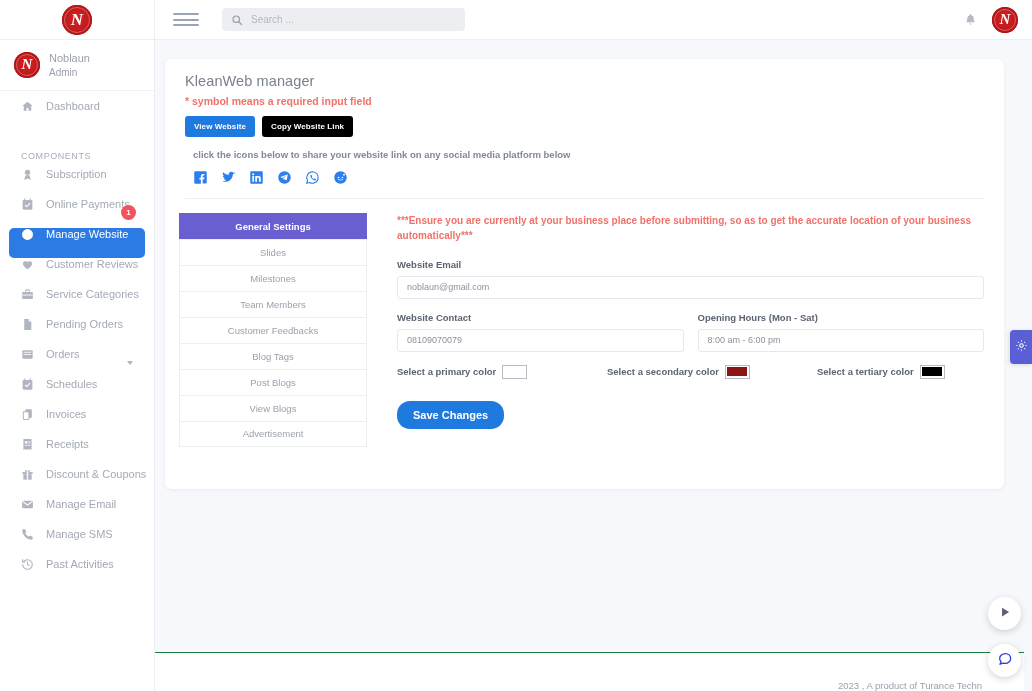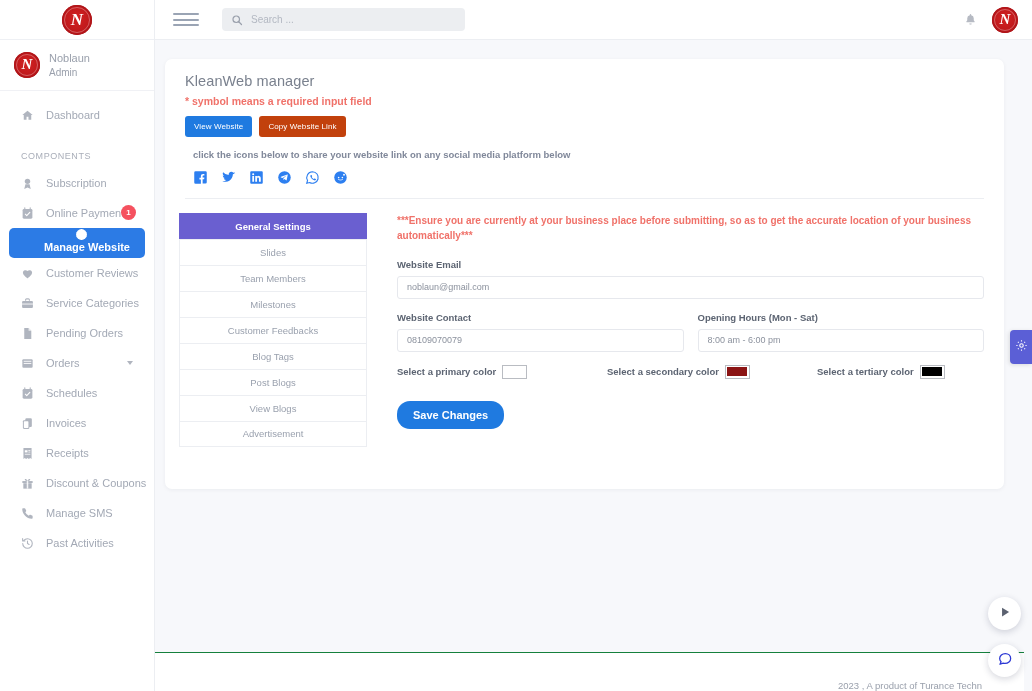--- a/index.html
+++ b/index.html
@@ -52,33 +52,33 @@
     display: flex; align-items: center; gap: 9px;
     padding: 11px 0 11px 14px;
     border-bottom: 1px solid #f0f1f5;
   }
   .profile-text { line-height: 1.35; }
   .profile-name { font-size: 11px; color: #9aa0ac; }
   .profile-role { font-size: 10px; color: #9aa0ac; }
 
   .nav { padding-top: 9px; }
   .nav-item {
-    display: flex; align-items: center;
+    display: flex; align-items: flex-start;
     height: 30px; margin: 0 9px;
     padding-left: 12px; border-radius: 5px;
     color: #a3a9b5; font-size: 11px;
     position: relative; cursor: pointer;
   }
   .nav-item .ic {
     width: 17px; display: flex; align-items: center;
     justify-content: flex-start; color: #b0b5bf; flex-shrink: 0;
   }
   .nav-item .lbl { margin-left: 8px; white-space: nowrap; }
   .nav-item.active {
-    background: #2c7be5; color: #fff; font-weight: bold; flex-direction: column;
+    background: #2c7be5; color: #fff; font-weight: normal;
   }
   .nav-item.active .ic { color: #fff; }
   .nav-section {
     font-size: 9px; letter-spacing: 0.55px;
     color: #a9aeb9; padding: 13px 0 7px 21px;
     font-weight: normal;
   }
   .nav-badge {
     position: absolute; right: 9px; top: 7px;
     width: 15px; height: 15px; border-radius: 50%;
@@ -144,25 +144,25 @@
     letter-spacing: 0.1px;
   }
   .required-note {
     font-size: 10.5px; color: #f0726a; font-weight: bold;
     margin-top: 6px;
   }
   .btn-row { margin-top: 9px; display: flex; gap: 7px; }
   .btn {
     border: 0; border-radius: 3px; cursor: pointer;
     font-family: "Liberation Sans", sans-serif;
-    font-size: 8px; font-weight: normal; color: #fff;
+    font-size: 8px; font-weight: bold; color: #fff;
     padding: 6px 9px; letter-spacing: 0.1px;
   }
   .btn-blue { background: #1f7ae0; }
-  .btn-green { background: #c2410c; }
+  .btn-green { background: #000000; }
   .share-note {
     margin-top: 11px; margin-left: 8px;
     font-size: 9.5px; color: #80889a; line-height: 1.45;
     font-weight: bold;
   }
   .social-row {
     margin-top: 8px; margin-left: 8px;
     display: flex; gap: 13px; align-items: center;
   }
   .social-row a { color: #2d7ff0; display: flex; cursor: pointer; }
@@ -384,20 +384,29 @@
       <div class="nav-item">
         <span class="ic">
           <svg width="13" height="13" viewBox="0 0 24 24" fill="currentColor">
             <rect x="2.5" y="7.5" width="19" height="3.6"></rect>
             <rect x="4.3" y="11.5" width="15.4" height="10"></rect>
             <rect x="10.6" y="7.5" width="2.8" height="14" fill="#fff" opacity=".85"></rect>
             <path d="M12 7.5C10.5 4 8.3 3.2 7.2 4.3S7.6 7.5 12 7.5zM12 7.5c1.5-3.5 3.7-4.3 4.8-3.2S16.4 7.5 12 7.5z"></path>
           </svg>
         </span>
         <span class="lbl">Discount &amp; Coupons</span>
+      </div>
+      <div class="nav-item">
+        <span class="ic">
+          <svg width="13" height="13" viewBox="0 0 24 24" fill="currentColor">
+            <rect x="2" y="5" width="20" height="14" rx="2"></rect>
+            <path d="M2.8 6.2L12 13l9.2-6.8" stroke="#fff" stroke-width="2" fill="none"></path>
+          </svg>
+        </span>
+        <span class="lbl">Manage Email</span>
       </div>
       <div class="nav-item">
         <span class="ic">
           <svg width="13" height="13" viewBox="0 0 24 24" fill="currentColor">
             <path d="M6.6 2.5c.8 0 1.3.4 1.6 1.1l1.3 3c.3.7.1 1.3-.4 1.8l-1.2 1.2a13 13 0 006.5 6.5l1.2-1.2c.5-.5 1.1-.7 1.8-.4l3 1.3c.7.3 1.1.8 1.1 1.6v2.5c0 1-.8 1.8-1.8 1.8C10.7 21.7 2.3 13.3 2.3 4.3c0-1 .8-1.8 1.8-1.8z"></path>
           </svg>
         </span>
         <span class="lbl">Manage SMS</span>
       </div>
       <div class="nav-item">
@@ -495,22 +504,22 @@
       </div>
 
       <div class="divider"></div>
     </div>
 
     <div class="body-grid">
 
       <div class="tabs" id="tab-list">
           <div class="tab active">General Settings</div>
           <div class="tab">Slides</div>
+          <div class="tab">Milestones</div>
           <div class="tab">Team Members</div>
-          <div class="tab">Milestones</div>
           <div class="tab">Customer Feedbacks</div>
           <div class="tab">Blog Tags</div>
           <div class="tab">Post Blogs</div>
           <div class="tab">View Blogs</div>
           <div class="tab">Advertisement</div>
         </div>
 
       <div class="form">
         <div class="warn">***Ensure you are currently at your business place before submitting, so as to get the accurate location of your business automatically***</div>
 

